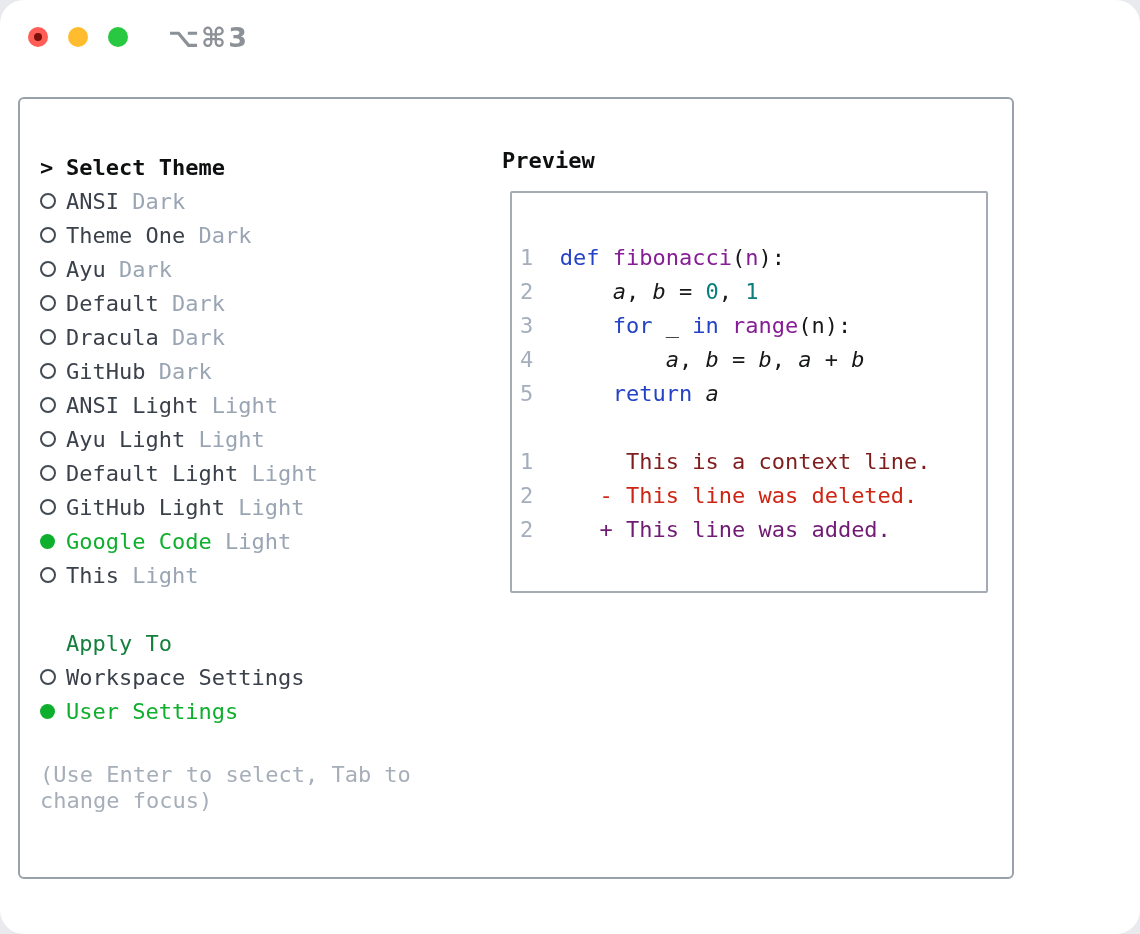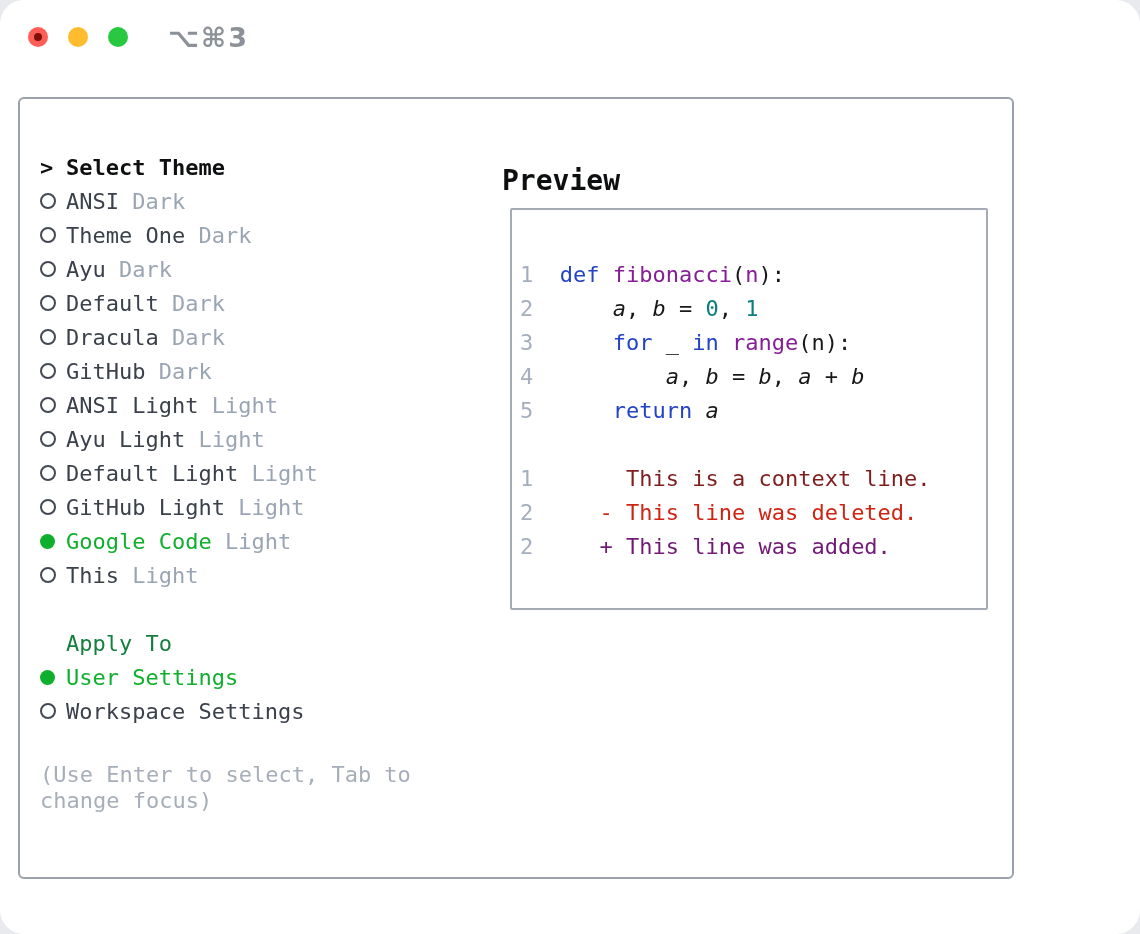--- a/index.html
+++ b/index.html
@@ -72,26 +72,26 @@
   .row.selected .name{color:#0faf2e;}
   .variant{color:#9aa5b4;}
   .apply-hdr{color:#15803d;}
   .spacer{height:34px;}
   .hint{
     width:420px;line-height:26px;color:#a6aeb9;
     white-space:normal;word-break:normal;
   }
   
   .preview-title{
-    position:absolute;left:482px;top:64px;height:34px;
+    position:absolute;left:482px;top:44px;height:34px;
     display:flex;align-items:center;
-    font-size:28px;font-weight:bold;color:#0e0f10;
+    font-size:22px;font-weight:bold;color:#0e0f10;
   }
   .preview-box{
-    position:absolute;left:490px;top:109px;
+    position:absolute;left:490px;top:92px;
     width:478px;height:402px;
     border:2px solid #a4abb5;border-radius:2px;
     box-sizing:border-box;background:#ffffff;
     padding:48px 0 0 8px;overflow:hidden;
   }
   .cline{
     height:34px;line-height:34px;white-space:pre;
     font-size:22px;color:#17181a;
   }
   .num{display:inline-block;color:#a4aebc;margin-right:2ch;}
@@ -144,22 +144,22 @@
         </div>
 
       <div class="spacer"></div>
 
       <div class="row">
         <span class="marker"></span>
         <span class="apply-hdr">Apply To</span>
       </div>
 
       <div id="apply-list">
+          <div class="row"><span class="marker"><span class="radio"></span></span><span class="name">Workspace Settings</span></div>
           <div class="row selected"><span class="marker"><span class="radio on"></span></span><span class="name">User Settings</span></div>
-          <div class="row"><span class="marker"><span class="radio"></span></span><span class="name">Workspace Settings</span></div>
         </div>
 
       <div class="spacer"></div>
 
       <div class="hint">(Use Enter to select, Tab to change focus)</div>
     </div>
 
     <div class="preview-title">Preview</div>
 
     <div class="preview-box">

